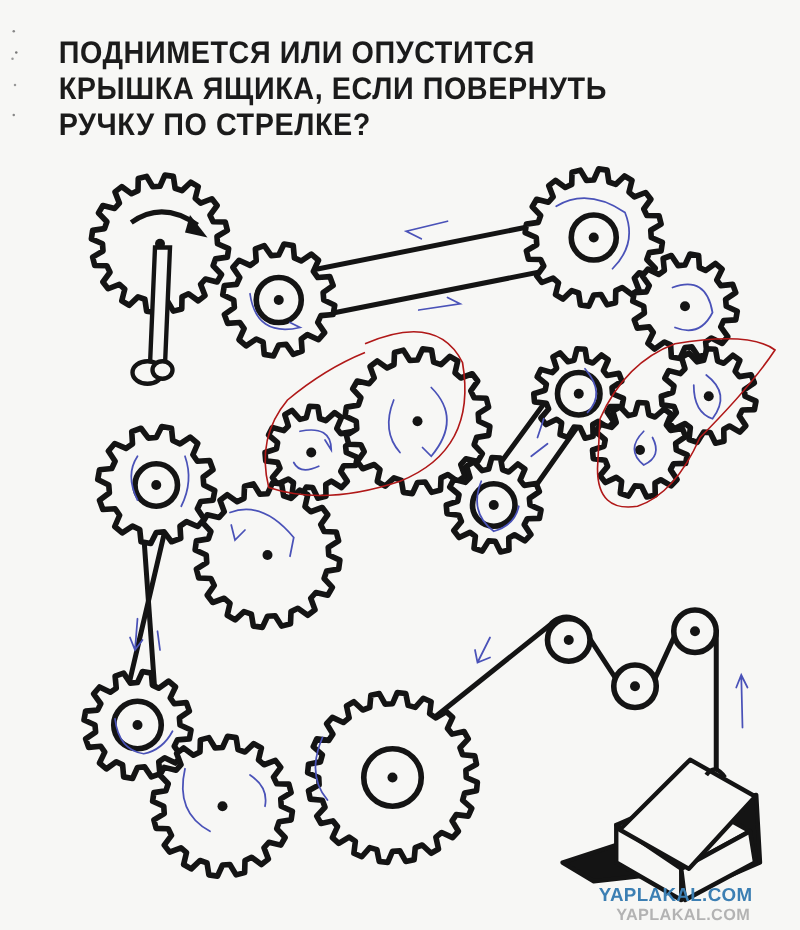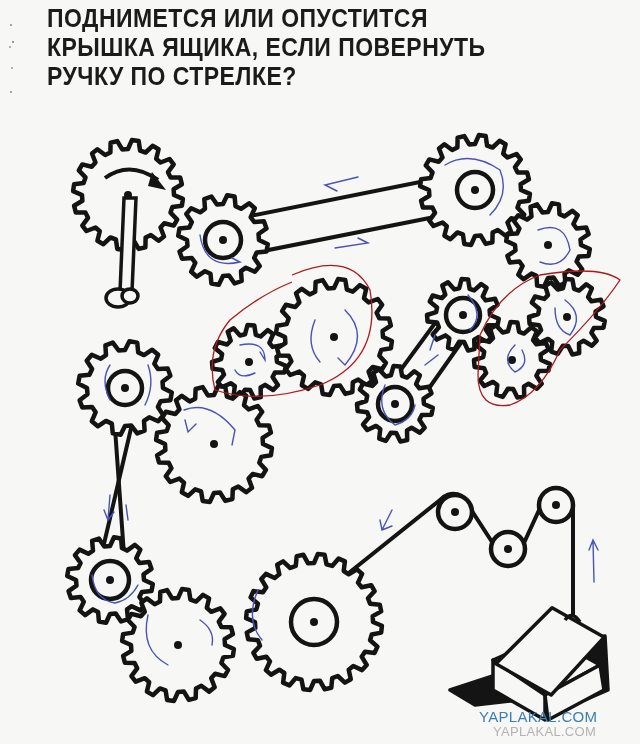--- a/index.html
+++ b/index.html
@@ -1,26 +1,26 @@
 <!DOCTYPE html>
 <html><head>
 <meta charset="utf-8">
 <style>
   html, body { margin: 0; padding: 0; background: #f6f6f4; }
   #stage { position: relative; width: 640px; height: 744px; overflow: hidden; background: #f7f7f5; }
   #title {
-    position: absolute; left: 47px; top: 4px; width: 560px;
+    position: absolute; left: 47px; top: 28px; width: 560px;
     font-family: "Liberation Sans", sans-serif; font-weight: bold;
     font-size: 25px; line-height: 29px; letter-spacing: 0.5px;
     color: #1b1b1b; text-transform: uppercase;
   }
   #title div { white-space: nowrap; transform: scaleX(0.92); transform-origin: left; }
   #scan-dots { position: absolute; left: 8px; top: 20px; width: 10px; height: 80px; }
   #diagram { position: absolute; left: 0; top: 0; }
-  .wm { position: absolute; font-family: "Liberation Sans", sans-serif; font-weight: normal; white-space: nowrap; }
+  .wm { position: absolute; font-family: "Liberation Sans", sans-serif; font-weight: bold; white-space: nowrap; }
   #wm1 { left: 479px; top: 708px; font-size: 15px; color: #3c7fb3; letter-spacing: 0.3px; }
   #wm2 { left: 493px; top: 724px; font-size: 13px; color: #b3b3b3; letter-spacing: 0.3px; }
 </style>
 </head>
 <body>
 
 <div id="stage">
   <div id="scan-dots">
     <svg width="10" height="80">
         <circle cx="3" cy="5" r="1" fill="#888"></circle>

